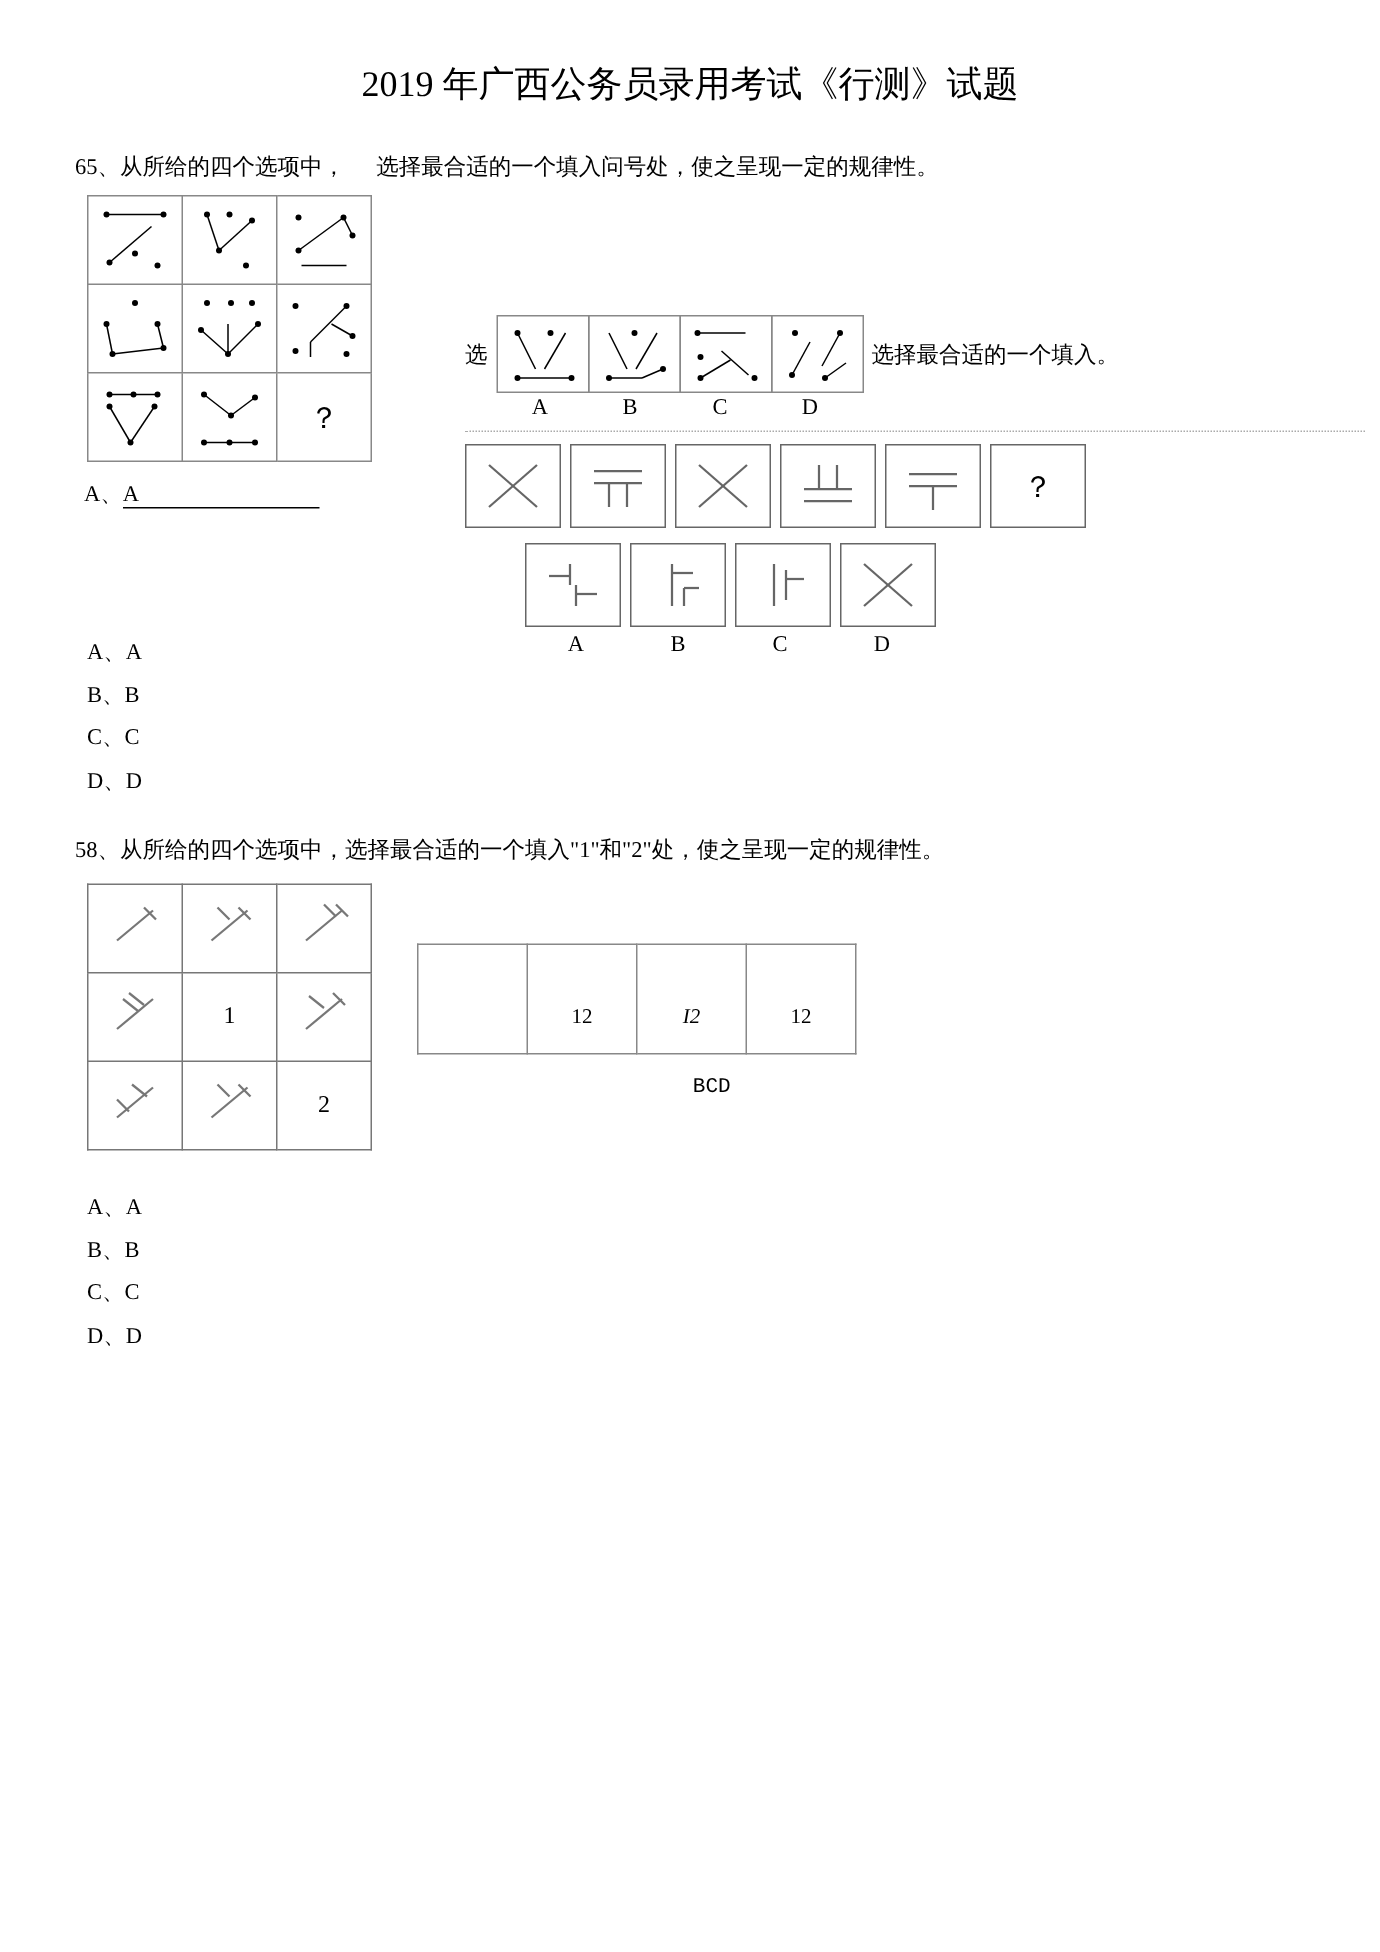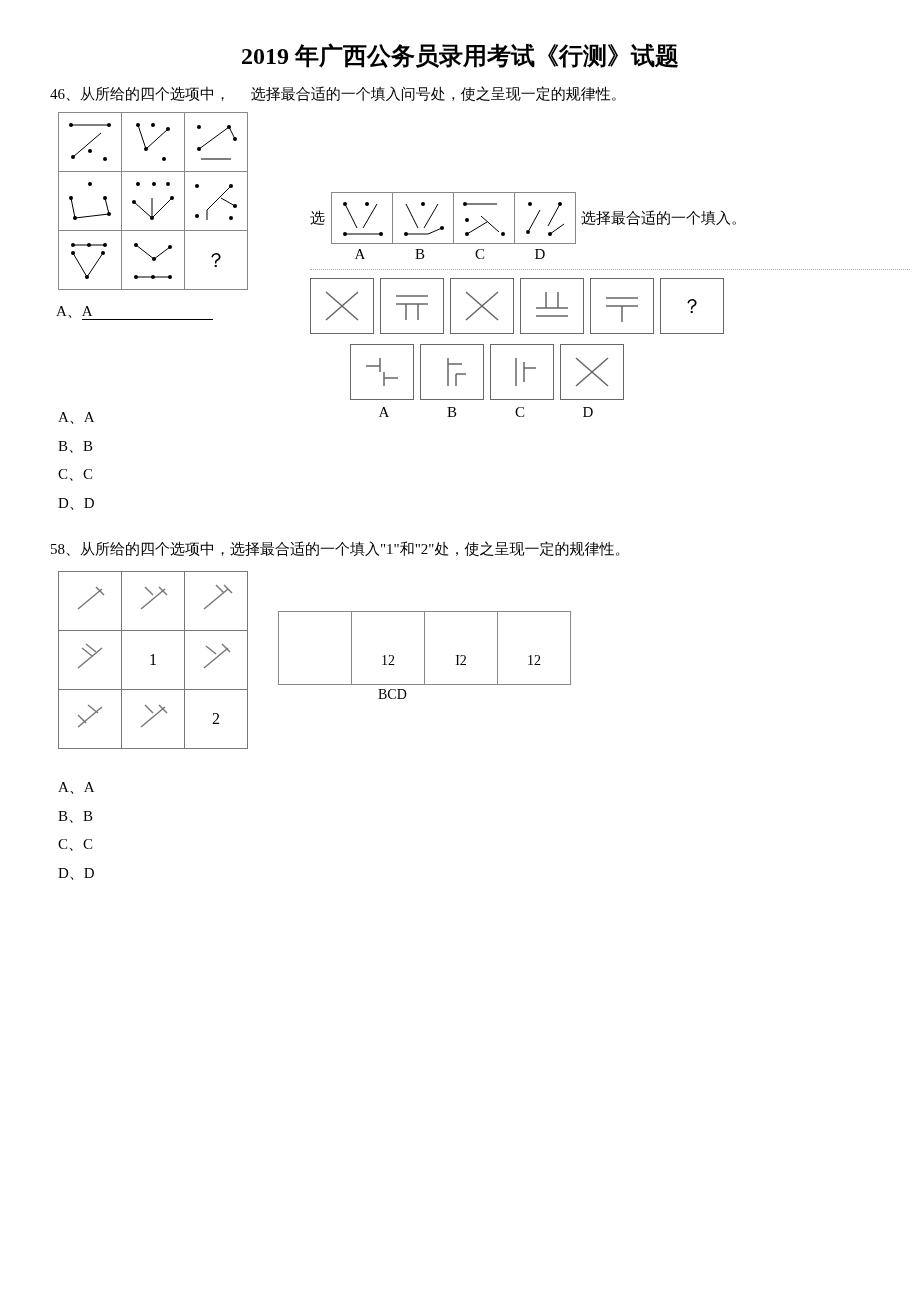--- a/index.html
+++ b/index.html
@@ -8,22 +8,22 @@
     color: #000;
     background: #fff;
     margin: 0;
     padding: 40px 50px;
     width: 920px;
     box-sizing: border-box;
   }
   .title {
     text-align: center;
     font-size: 24px;
-    font-weight: bold;
-    margin-bottom: 10px;
+    font-weight: normal;
+    margin-bottom: 28px;
   }
   .question-line {
     margin: 6px 0;
     line-height: 1.6;
   }
   .q56-wrap {
     position: relative;
     margin-top: 4px;
   }
   .grid3x3 {
@@ -149,34 +149,36 @@
   .q58-opt td {
     border: 1px solid #888;
     width: 70px;
     height: 56px;
     text-align: center;
     vertical-align: bottom;
     font-size: 14px;
     padding-bottom: 15px;
   }
   .q58-opt-label {
+    text-align: center;
     font-size: 14px;
-    margin-top: 2px;
+    margin-top: 14px;
+    font-family: Liberation Mono, monospace;
   }
   .qmark {
     font-size: 20px;
   }
 </style>
 </head>
 <body>
 
 <div class="title">2019 年广西公务员录用考试《行测》试题</div>
 
 <div class="question-line">
-  <span>46、从所给的四个选项中，</span>
+  <span>65、从所给的四个选项中，</span>
   <span style="margin-left:17px">选择最合适的一个填入问号处，使之呈现一定的规律性。</span>
 </div>
 
 <div class="q56-wrap">
   <table class="grid3x3">
     <tbody>
         <tr>
       <td>
             <svg width="50" height="46">
               <circle cx="6" cy="6" r="2"></circle>
@@ -480,21 +482,21 @@
     </tr>
   </tbody>
     </table>
 
   <div>
     <table class="q58-opt">
       <tbody>
           <tr>
         <td></td>
         <td>12</td>
-        <td style="">I2</td>
+        <td style="font-style:italic">I2</td>
         <td>12</td>
       </tr>
     </tbody>
       </table>
     <div class="q58-opt-label" style="margin-left:100px">BCD</div>
   </div>
 </div>
 
 <div class="choices">
   <div>A、A</div>

